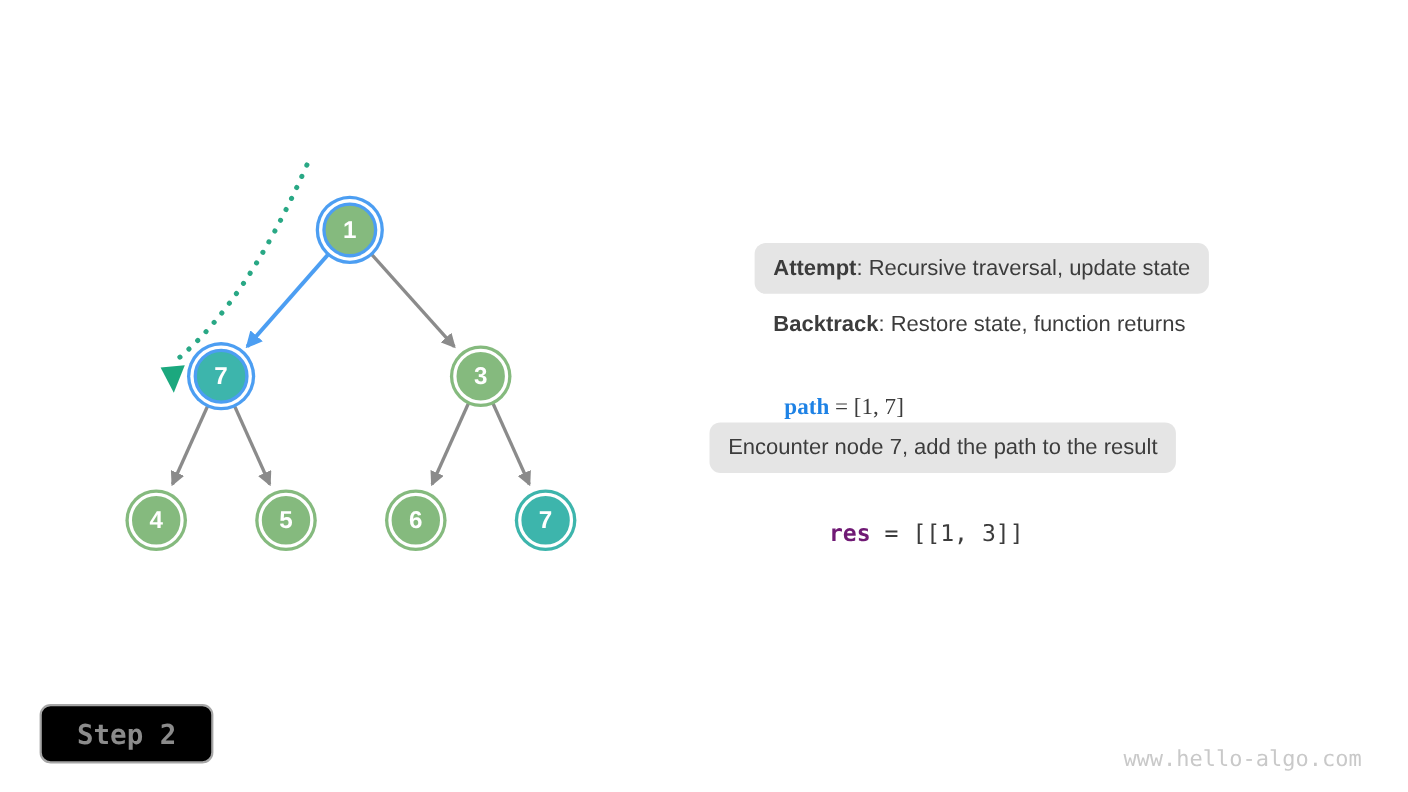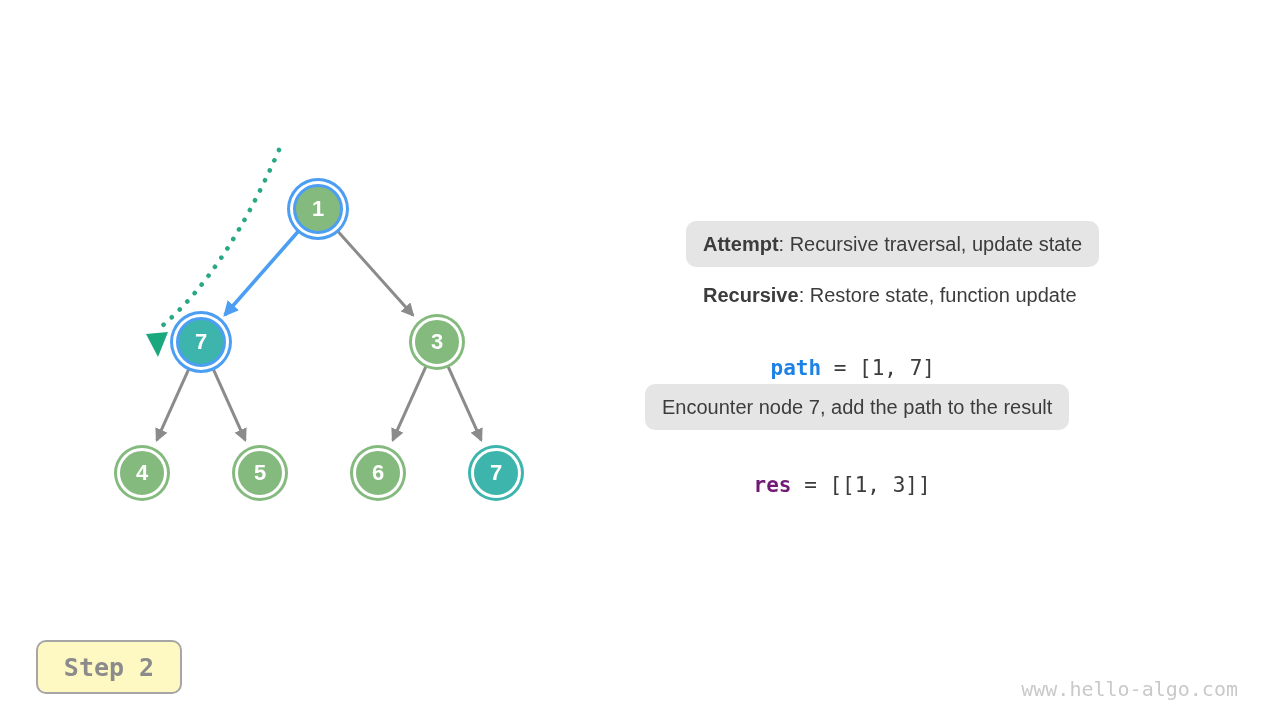--- a/index.html
+++ b/index.html
@@ -46,32 +46,32 @@
 
   .code-line {
     position:absolute; font-family:"DejaVu Sans Mono", monospace;
     font-size:21px; color:#3C3C3C; white-space:pre;
   }
   .code-line .var-path { color:#1E82E5; font-weight:bold; }
   .code-line .var-res  { color:#701a75; font-weight:bold; }
 
   .box-attempt   { left:686px; top:221px; }
   .line-backtrack{ left:703px; top:283px; }
-  .line-path     { left:720px; top:332px; }
+  .line-path     { left:692px; top:332px;font-family:Liberation Serif, serif; }
   .box-encounter { left:645px; top:384px; }
   .line-res      { left:703px; top:449px; }
 
   
   .step-box {
     position:absolute; left:36px; top:640px;
     box-sizing:border-box; height:54px; min-width:146px;
-    background:#fef9c3; border:2px solid #A6A6A6; border-radius:10px;
+    background:#000000; border:2px solid #A6A6A6; border-radius:10px;
     display:flex; align-items:center; justify-content:center;
     font-family:"DejaVu Sans Mono", monospace; font-weight:bold;
-    font-size:25px; color:#8B8B8B; padding:0 20px; white-space:pre;
+    font-size:25px; color:#8B8B8B; padding:0 32px; white-space:pre;
   }
 
   
   .watermark {
     position:absolute; right:42px; top:677px;
     font-family:"DejaVu Sans Mono", monospace;
     font-size:20px; color:#C9C9C9;
   }
 </style>
 </head>
@@ -123,21 +123,21 @@
   </div>
   <div class="node teal n7r">
     <span>7</span>
   </div>
 
   <div class="note-box box-attempt">
     <span class="kw">Attempt</span><span>: Recursive traversal, update state</span>
   </div>
 
   <div class="note-line line-backtrack">
-    <span class="kw">Recursive</span><span>: Restore state, function update</span>
+    <span class="kw">Backtrack</span><span>: Restore state, function returns</span>
   </div>
 
   <div class="code-line line-path">
     <span class="var-path">path</span><span> = [1, 7]</span>
   </div>
 
   <div class="note-box box-encounter">
     <span>Encounter node 7, add the path to the result</span>
   </div>
 

